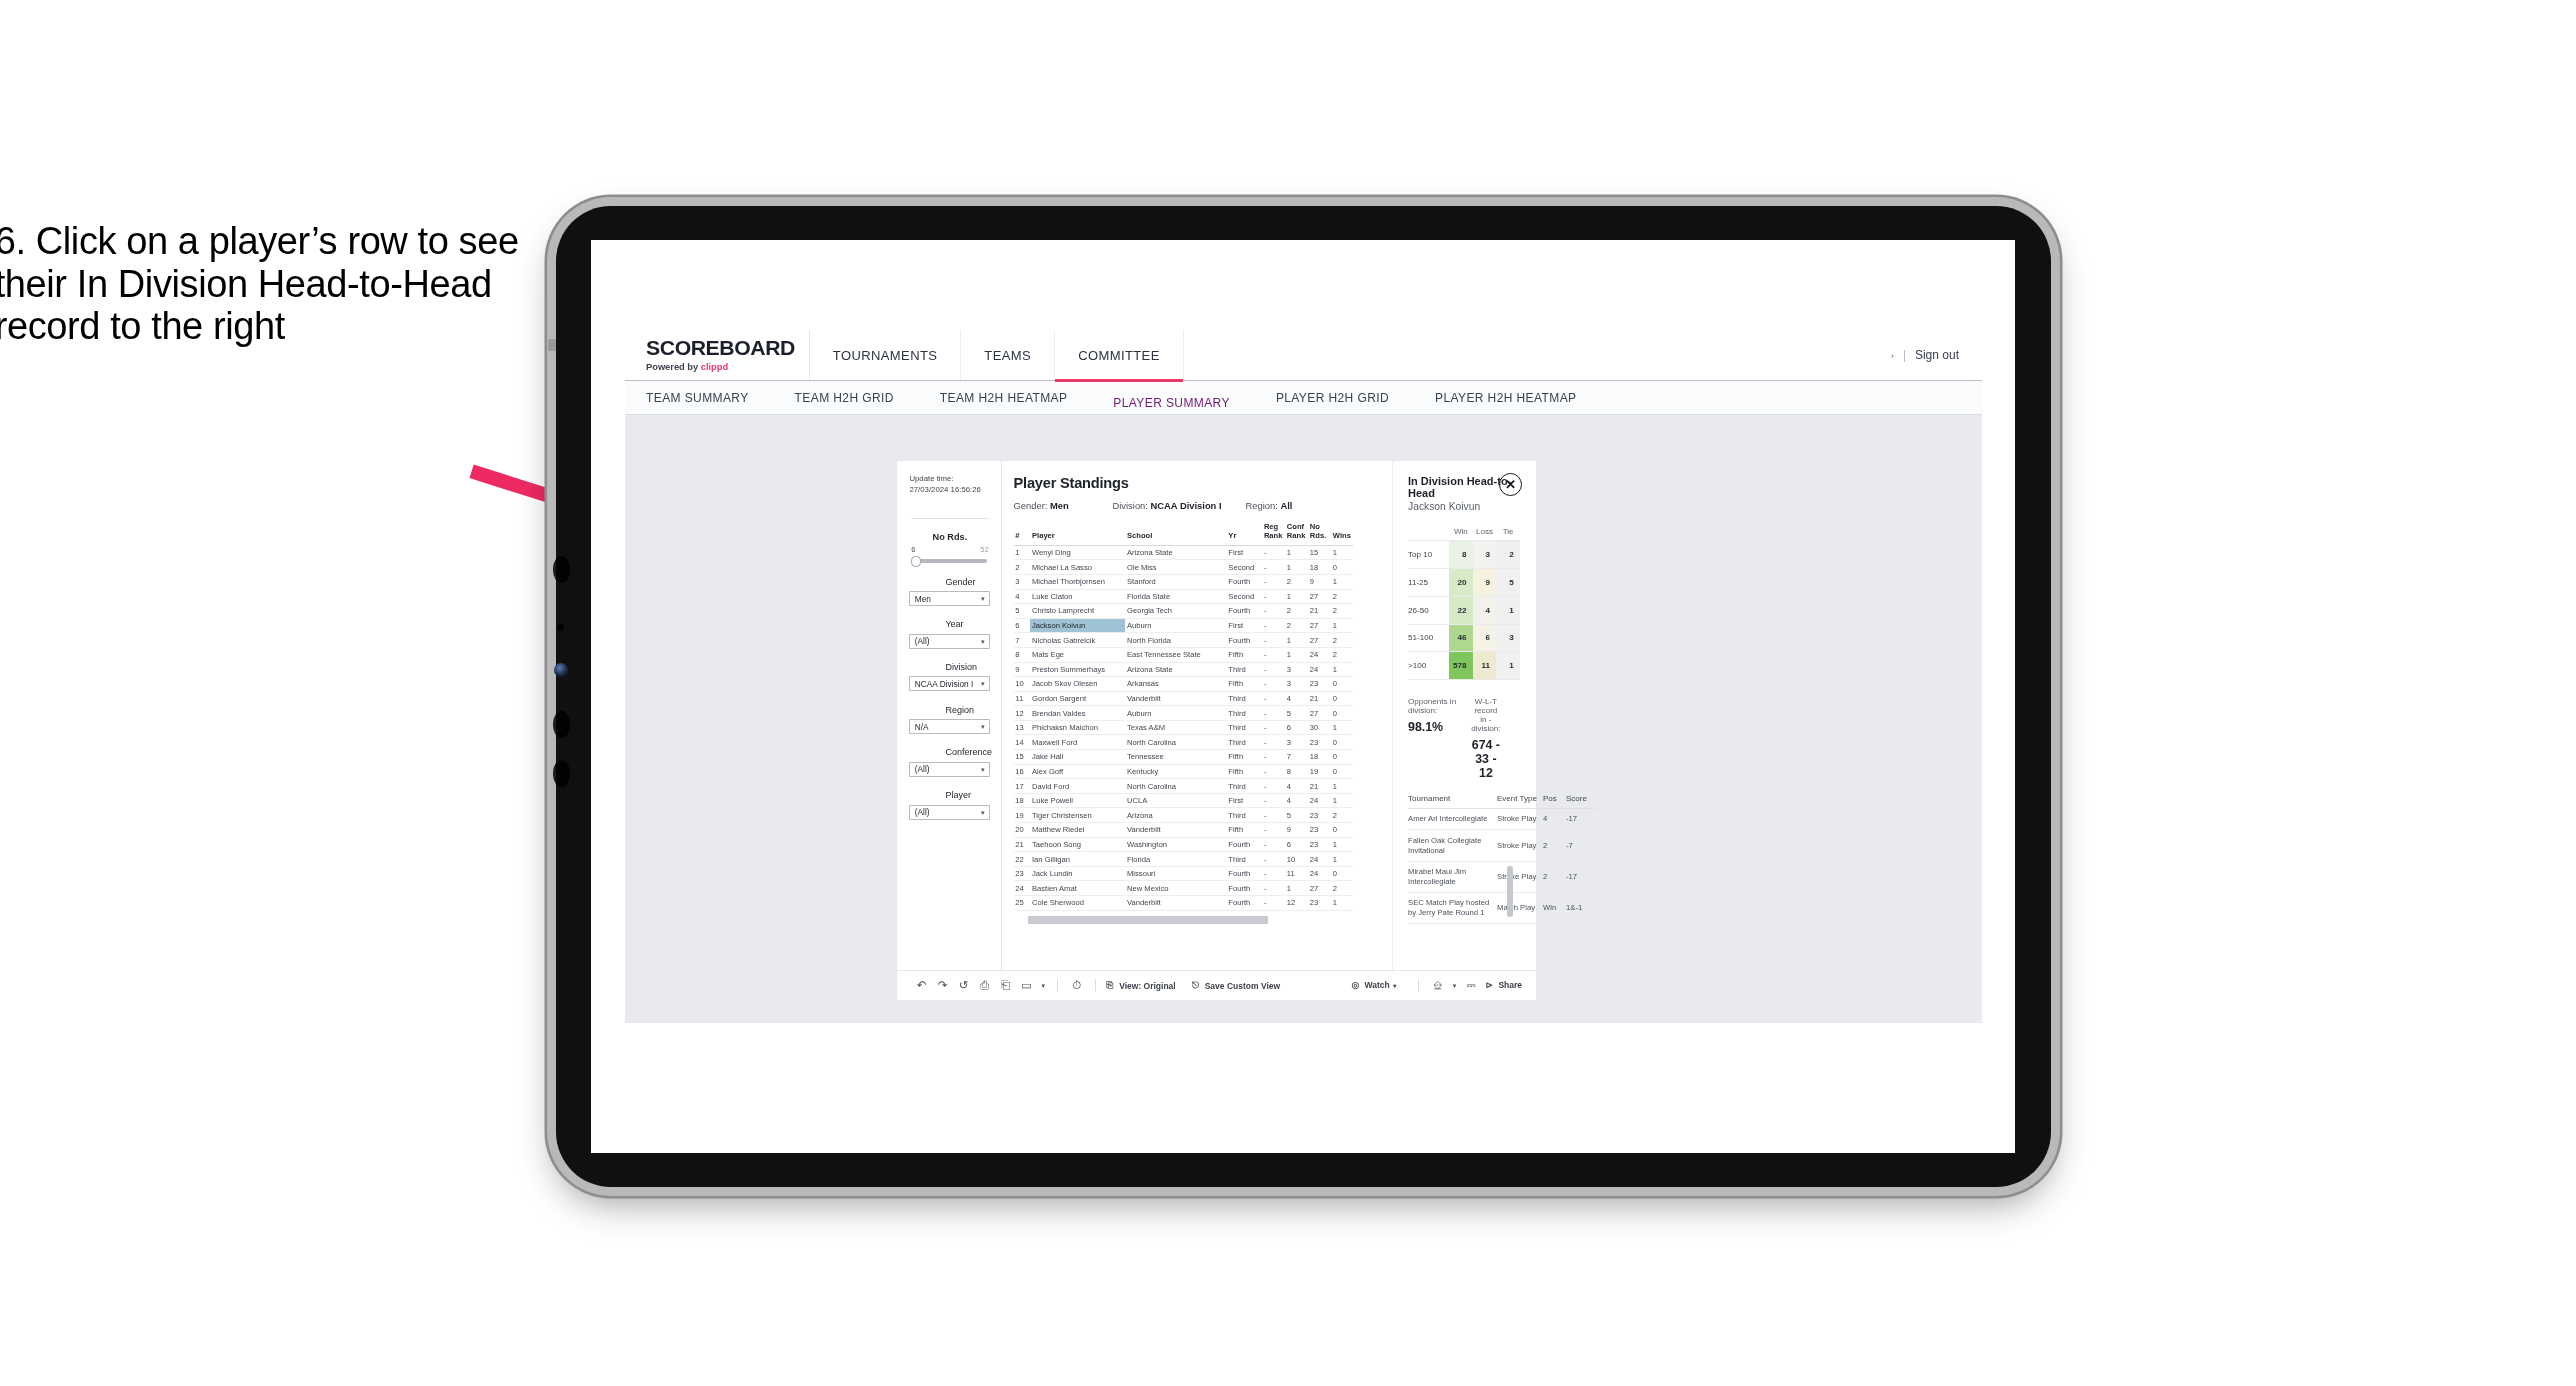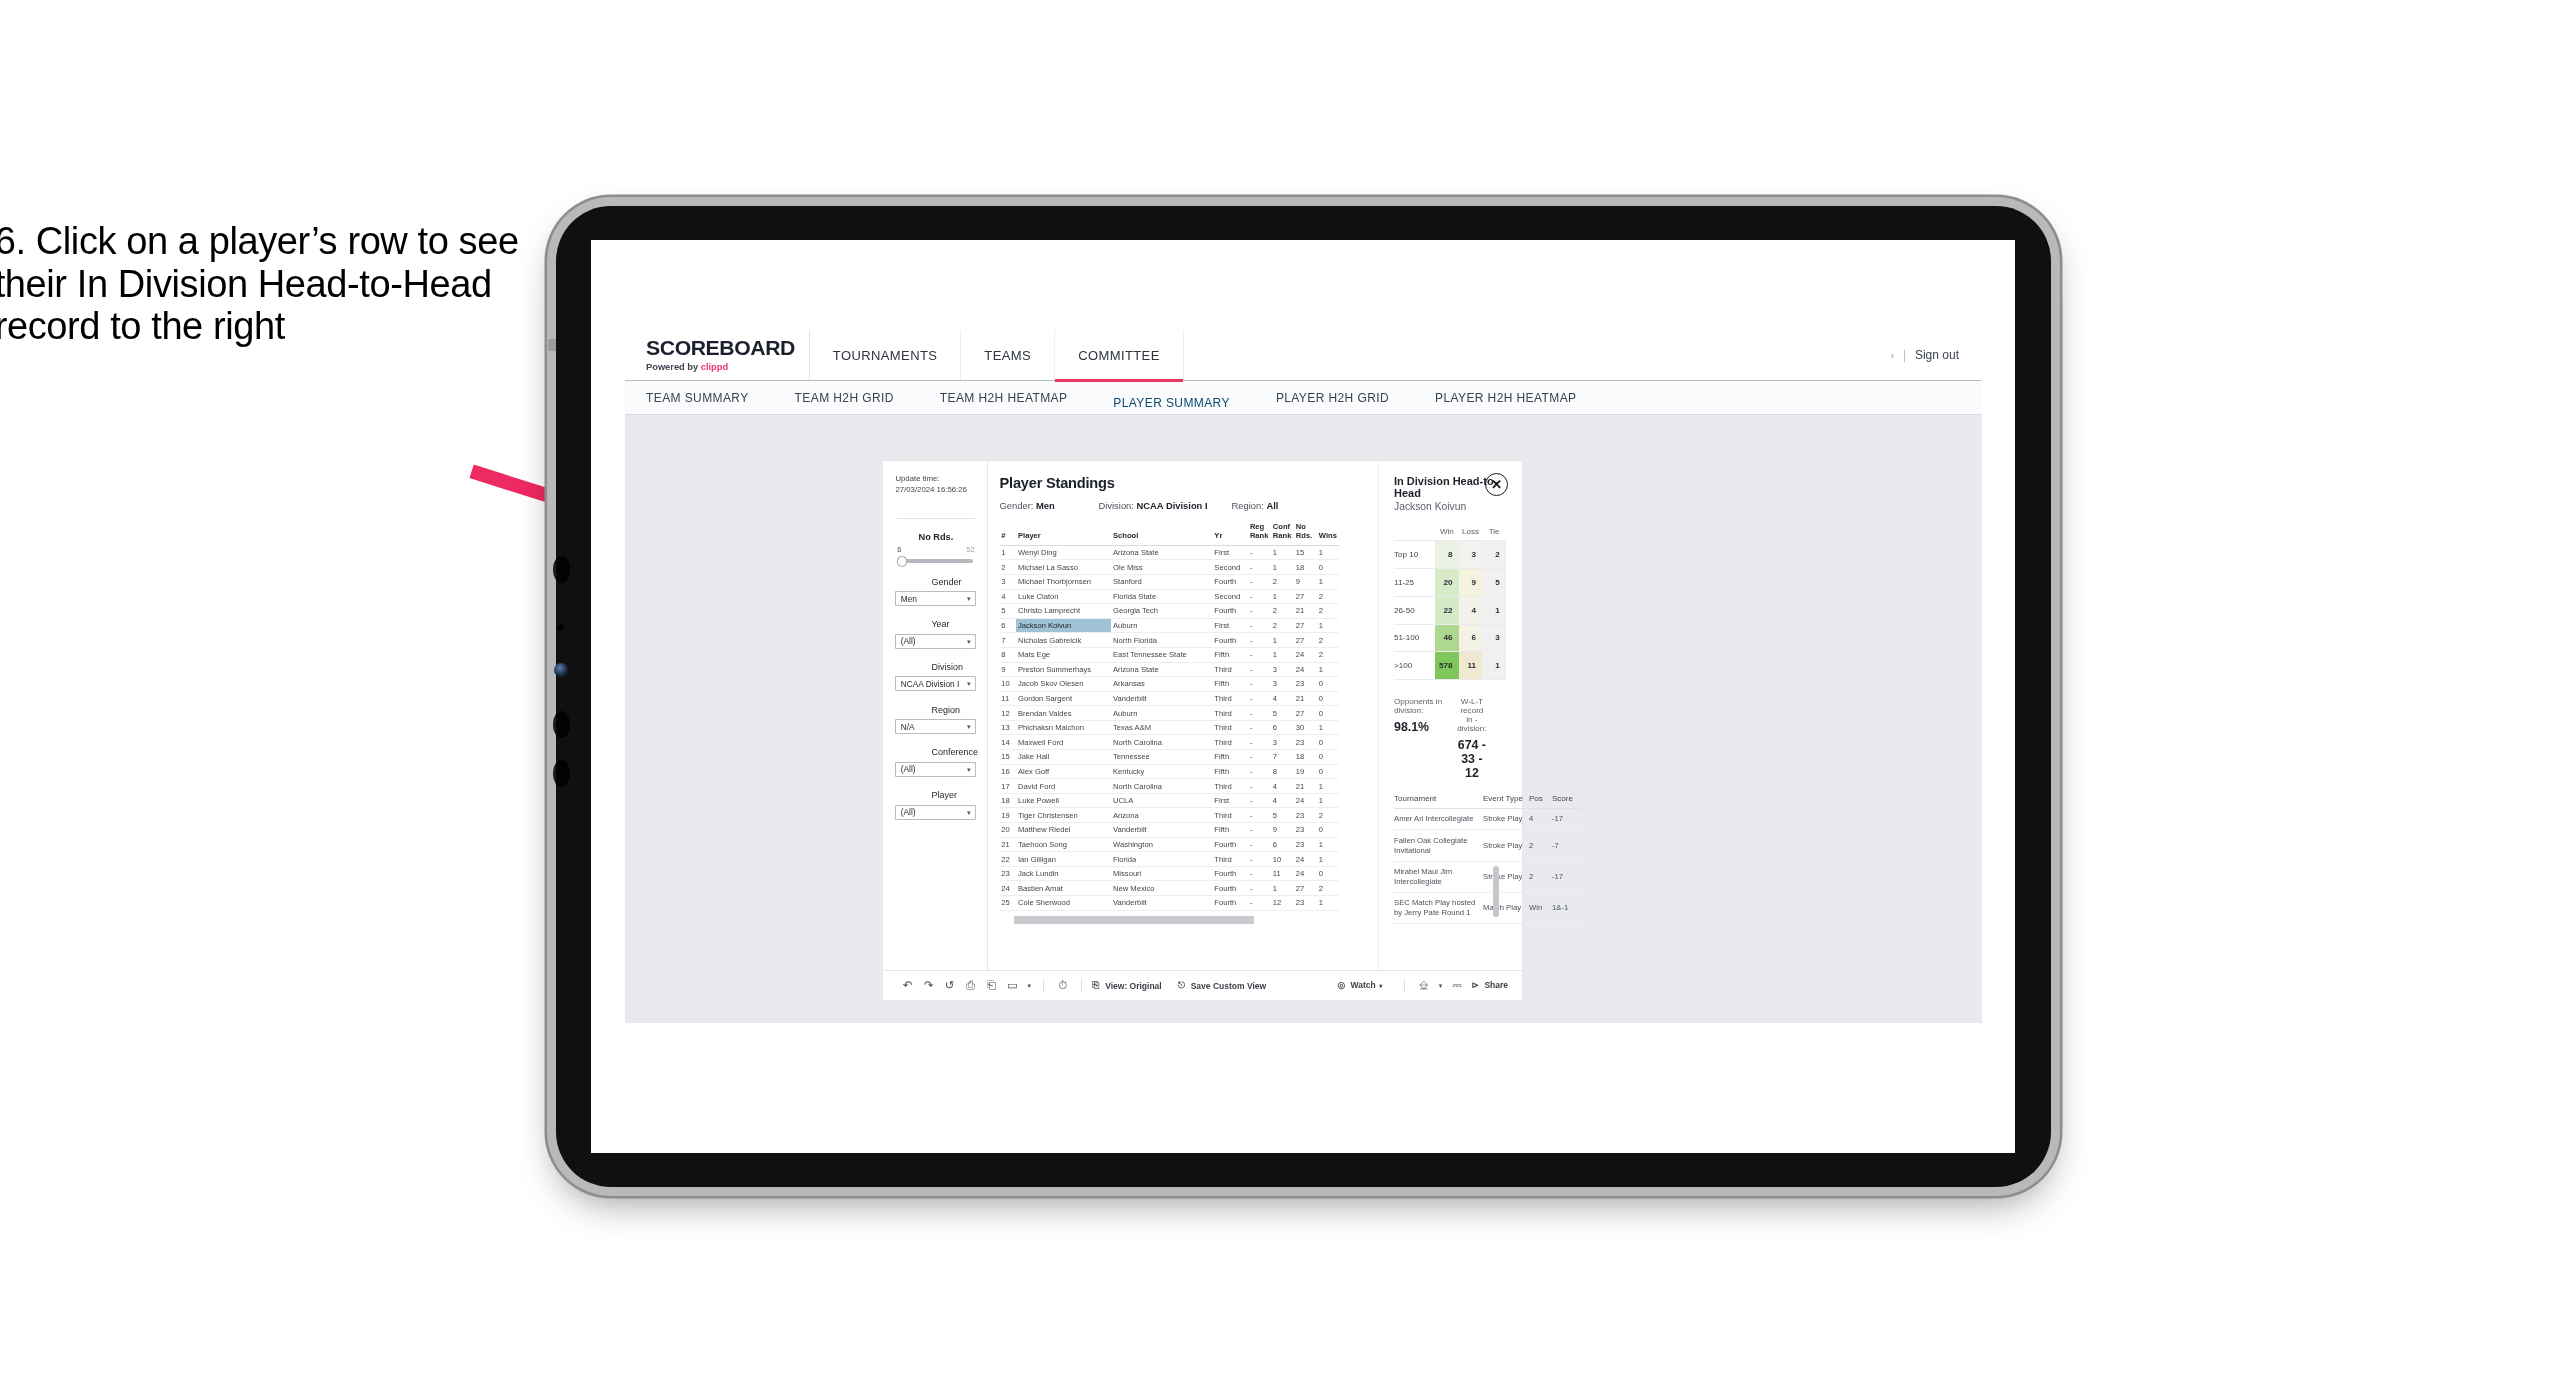--- a/index.html
+++ b/index.html
@@ -89,26 +89,26 @@
                   font-size:12px; color:#3a4050; }
   .topnav-right .sep { color:#b7bcc6; }
   .topnav-right .chev { font-size:9.7px; color:#6d7380; }
 
   
   .subnav {
     height: 34px; background:#fafbfc; border-bottom:0.9px solid #d9dce2;
     display:flex; align-items:center; padding-left:21px; gap:46px;
   }
   .subnav-item { font-size:12px; color:#3b414e; letter-spacing:0.4px; cursor:pointer; white-space:nowrap; }
-  .subnav-item.active { color:#0c4a6e;margin-top:10px; }
+  .subnav-item.active { color:#701a75;margin-top:10px; }
 
   
   .viz-wrap { flex:1; background:#e9eaee; position:relative; }
   .viz-card {
-    position:absolute; left:258px; top:46px;
+    position:absolute; left:272px; top:46px;
     width: 639px; height: 539px;
     background:#ffffff;
     box-shadow: 0 0 0 0.9px #e6e7ea;
     display:flex; flex-direction:column;
   }
   .viz-body { flex:1; display:flex; min-height:0; }
 
   
   .rail { width:105px; padding:13.3px 10.6px 0 12.4px; border-right:0.9px solid #e4e5e8; }
   .upd-label { font-size:7.8px; color:#41464f; line-height:1.32; }

